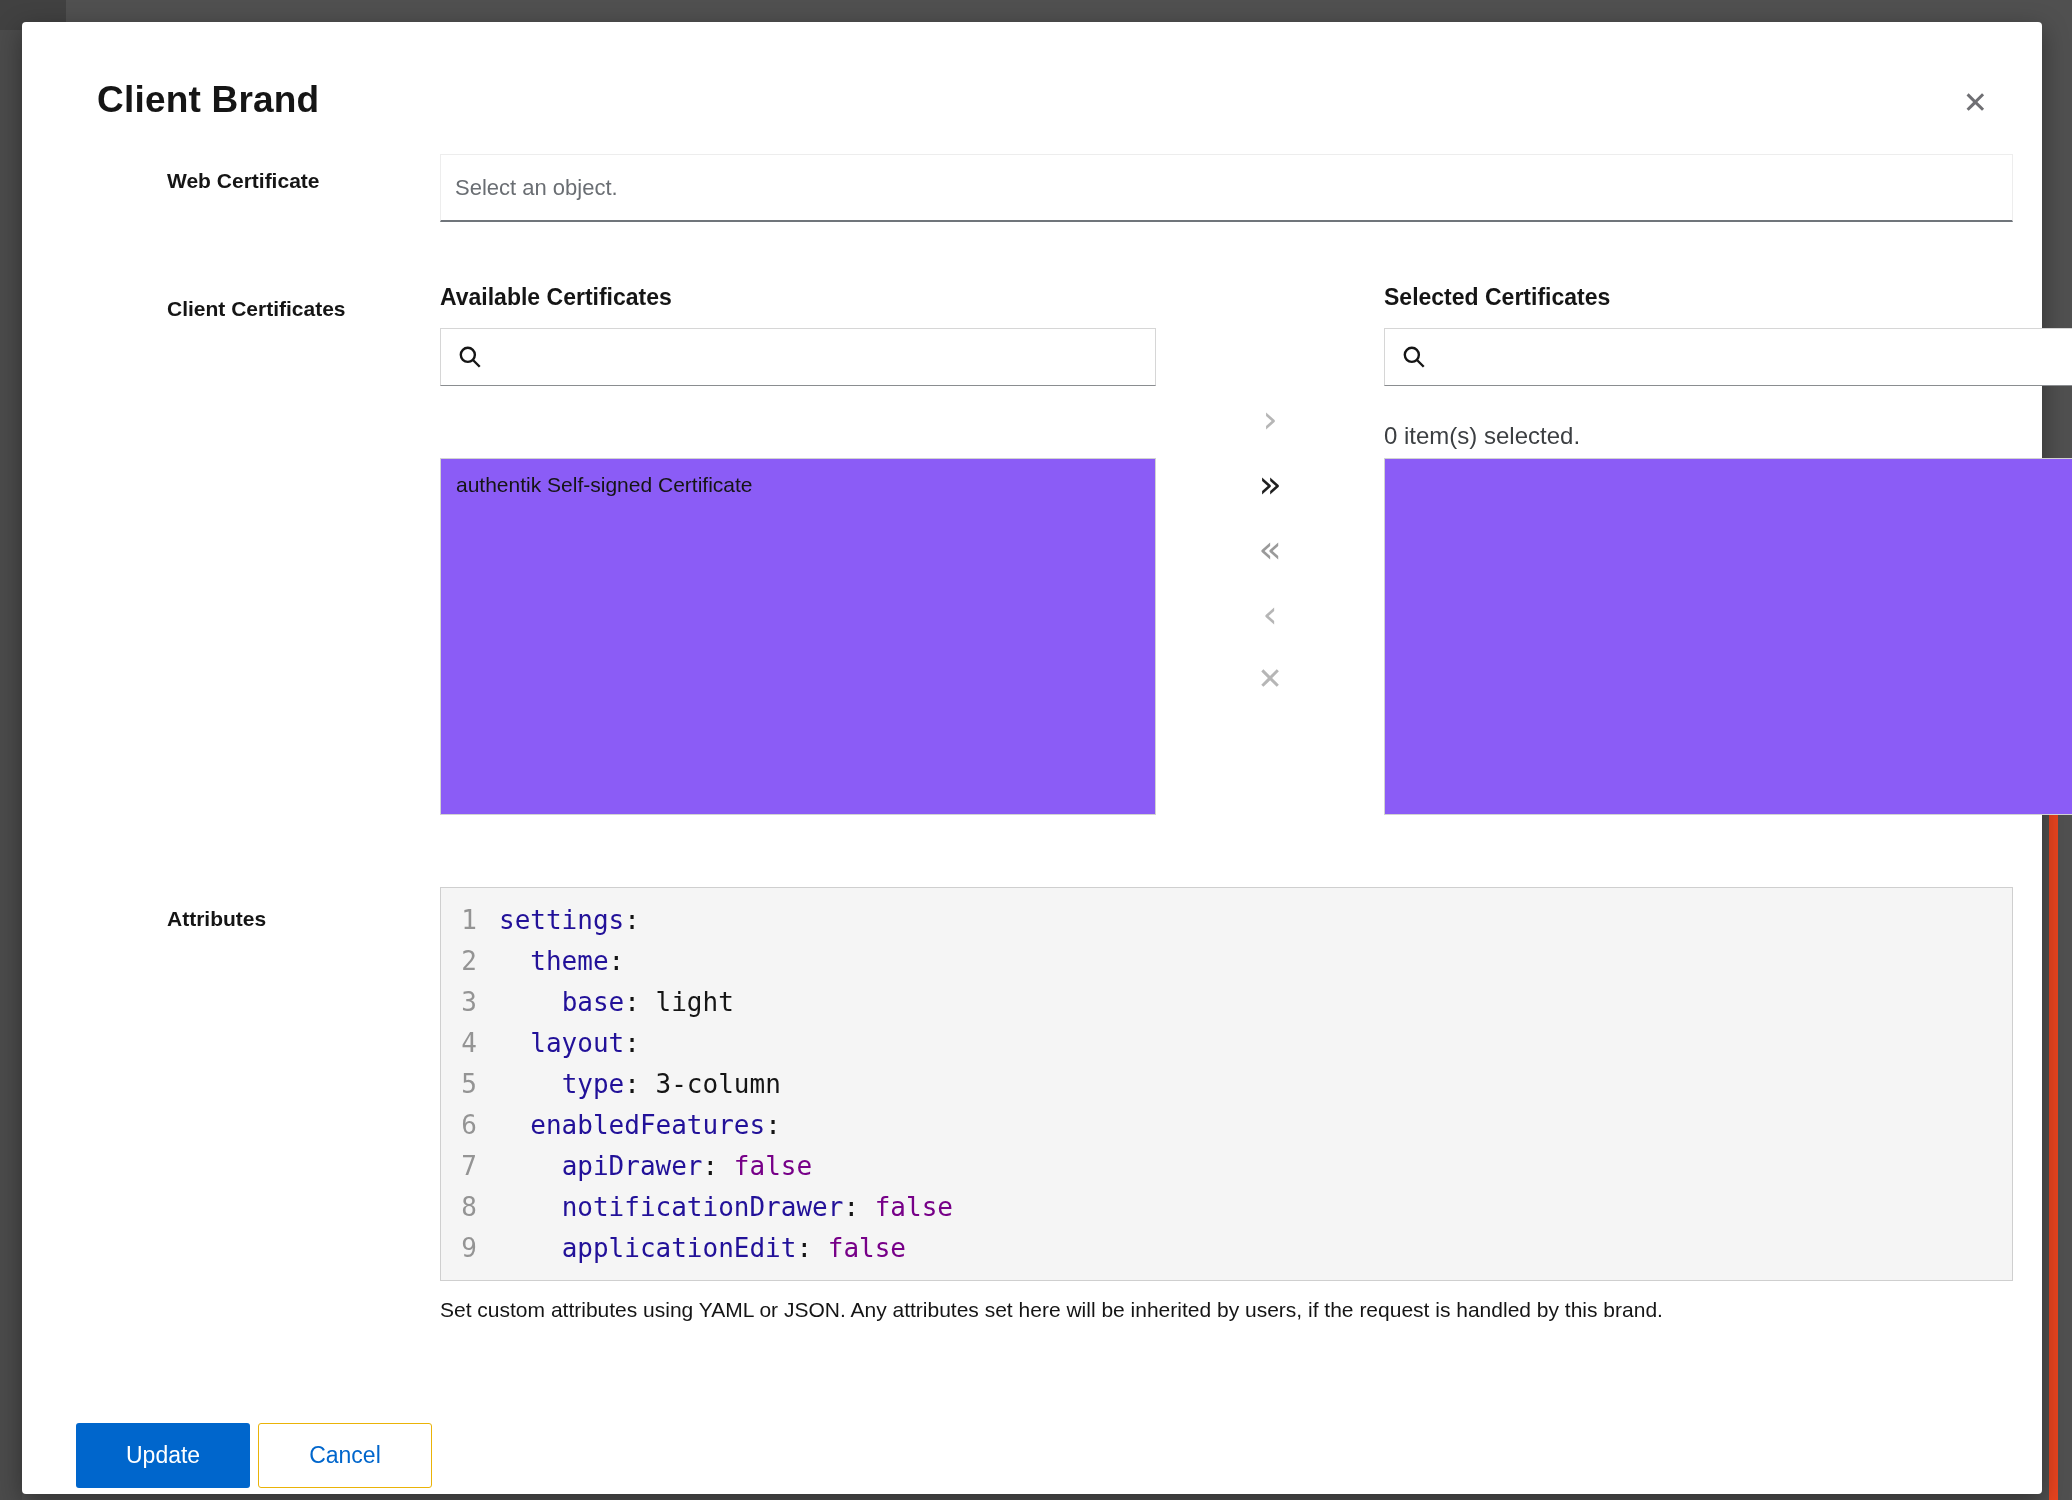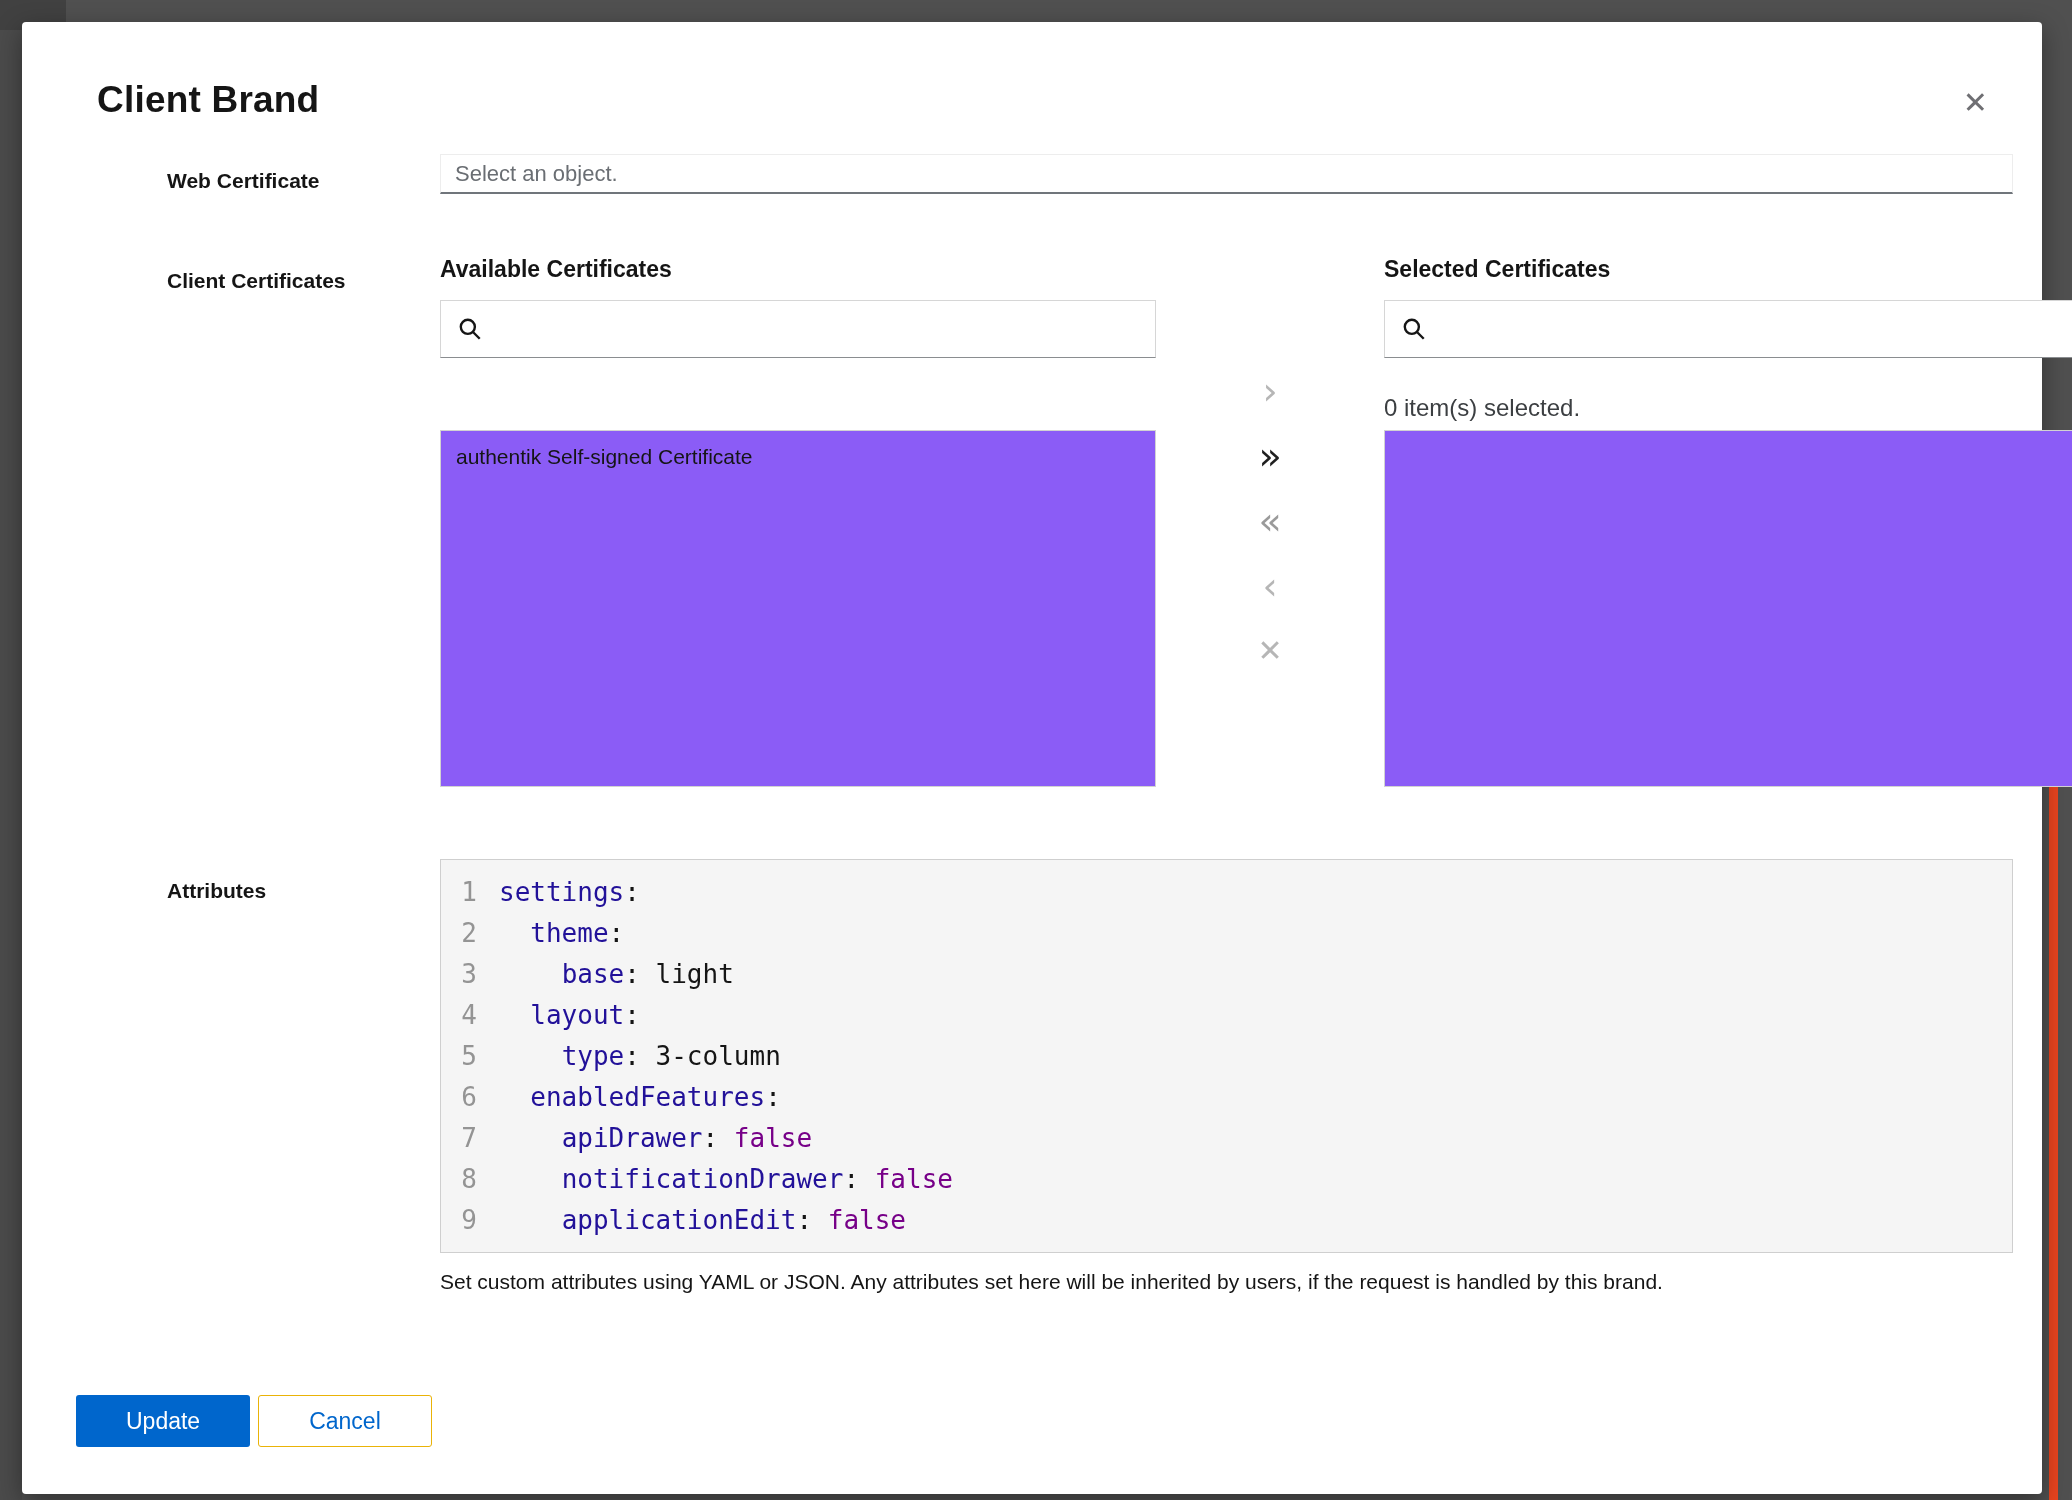--- a/index.html
+++ b/index.html
@@ -35,21 +35,21 @@
   .row-web   { margin-top:32px; }
   .row-certs { margin-top:60px; }
   .row-attrs { margin-top:72px; }
   .field-label { font-size:21px; font-weight:700; }
   .row-web   .field-label { padding-top:15px; }
   .row-certs .field-label { padding-top:15px; }
   .row-attrs .field-label { padding-top:20px; }
 
   
   .select-input {
-    width:100%; height:40px;
+    width:100%; height:68px;
     border:1px solid #ededed; border-bottom:2px solid #70757b;
     font-family:"Liberation Sans", sans-serif;
     font-size:22px; color:#0f766e; padding:0 14px; outline:none; background:#fff;
   }
   .select-input::placeholder { color:#6a6e73; opacity:1; }
 
   
   .dual-list { display:grid; grid-template-columns:716px 140px 717px;gap:44px; }
   .pane-heading { font-size:23px; font-weight:700; line-height:30px; }
   .search-box {
@@ -94,21 +94,21 @@
     font-family:"DejaVu Sans Mono", monospace; font-size:26px; line-height:41px;
     color:#151515;
   }
   .tok-key  { color:#221199; }
   .tok-bool { color:#770088; }
   .tok-plain{ color:#151515; }
 
   .help-text { margin-top:16px; font-size:21px; line-height:26px; color:#151515; }
 
   .modal-footer { margin-top:100px; padding-left:54px; display:flex; gap:8px; }
-  .btn { height:52px; font-size:23px; font-family:"Liberation Sans", sans-serif;
+  .btn { height:65px; font-size:23px; font-family:"Liberation Sans", sans-serif;
          padding:0 50px; border-radius:3px; cursor:pointer;text-align:right; }
   .btn-primary   { background:#0066cc; color:#fff; border:none; }
   .btn-secondary { background:#fff; color:#0066cc; border:1px solid #eab308; }
 </style>
 </head>
 <body>
 
 <div class="remnant-strip" data-name="background-page-remnant"></div>
 <div class="remnant-corner" data-name="background-page-corner"></div>
 <div class="alert-bar" data-name="background-accent-bar"></div>

